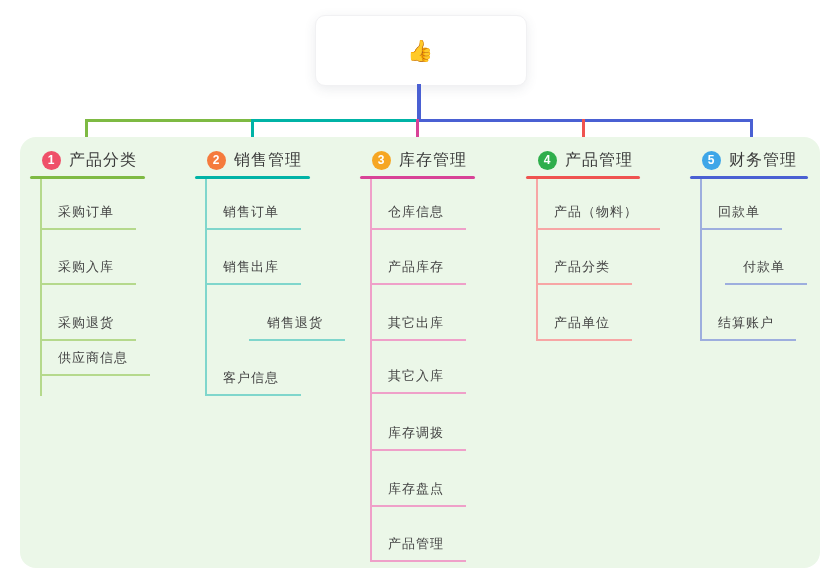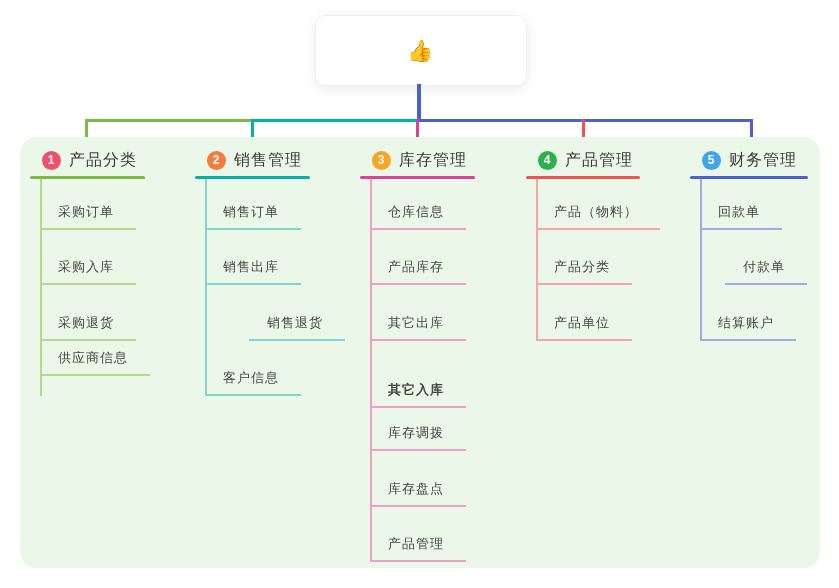--- a/index.html
+++ b/index.html
@@ -101,21 +101,21 @@
 <div class="branch" style="--c: #d84397; --cl: #efa0c9; --badge: #f6a623;">
   <div class="branch-title" style="left:360px;">
     <span class="badge">3</span>
     <span>库存管理</span>
   </div>
   <div class="branch-underline" style="left:360px;width:115px;"></div>
   <div class="child-vline" style="left:370px;height:383px;"></div>
   <div class="child" style="left:370px;top:200px;"><span class="child-inner">仓库信息</span></div>
   <div class="child" style="left:370px;top:255px;font-family:Liberation Serif, serif;"><span class="child-inner">产品库存</span></div>
   <div class="child" style="left:370px;top:311px;text-align:center;"><span class="child-inner">其它出库</span></div>
-  <div class="child" style="left:370px;top:378px;font-weight:bold;"><span class="child-inner">其它入库</span></div>
+  <div class="child" style="left:370px;top:364px;"><span class="child-inner">其它入库</span></div>
   <div class="child" style="left:370px;top:421px;text-align:center;"><span class="child-inner">库存调拨</span></div>
   <div class="child" style="left:370px;top:477px;"><span class="child-inner">库存盘点</span></div>
   <div class="child" style="left:370px;top:532px;"><span class="child-inner">产品管理</span></div>
 </div>
 
 <div class="branch" style="--c: #ef5350; --cl: #f7a6a5; --badge: #2fae4c;">
   <div class="branch-title" style="left:526px;">
     <span class="badge">4</span>
     <span>产品管理</span>
   </div>

